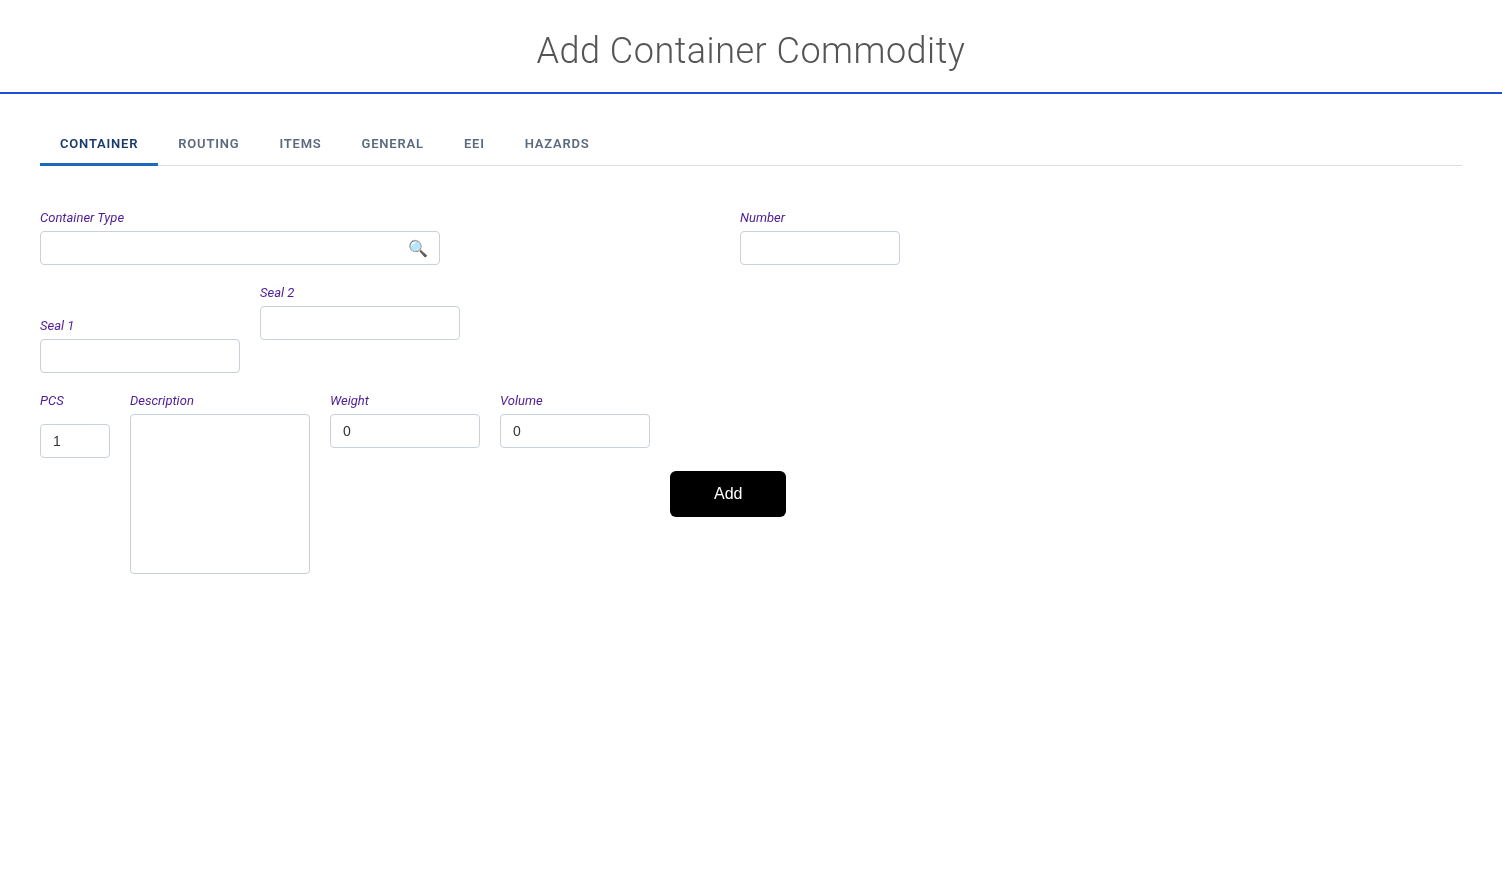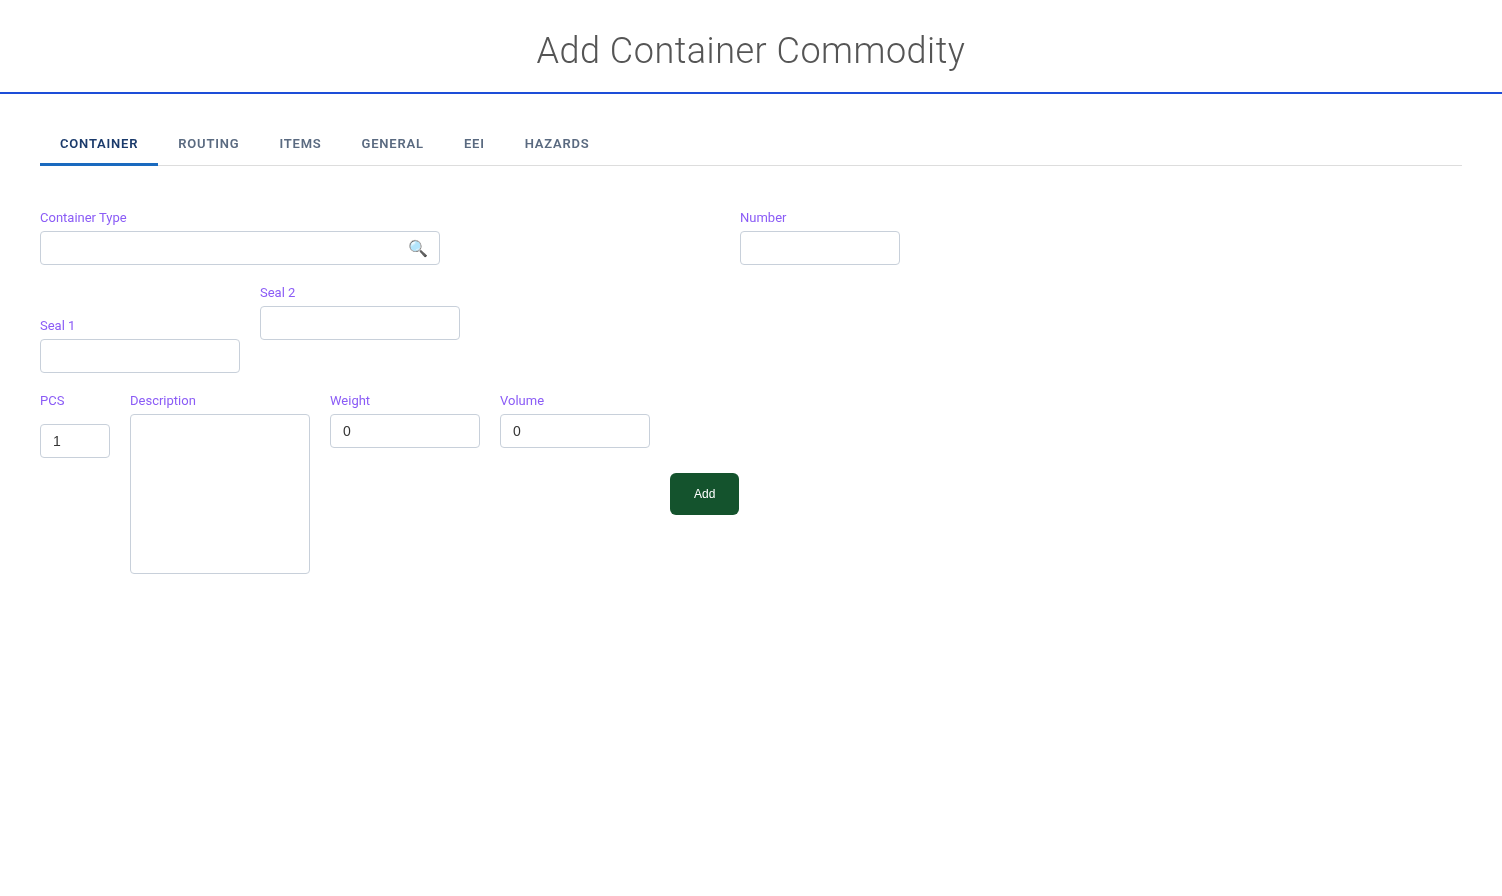--- a/index.html
+++ b/index.html
@@ -69,22 +69,23 @@
     }
 
     .form-group {
       display: flex;
       flex-direction: column;
       gap: 6px;
     }
 
     .form-label {
       font-size: 13px;
-      color: #8b5cf6;
+      color: #4c1d95;
       font-weight: 400;
+      font-style: italic;
     }
 
     .form-input {
       border: 1px solid #c8d0da;
       border-radius: 4px;
       padding: 8px 12px;
       font-size: 14px;
       color: #333;
       outline: none;
       background: #fff;
@@ -179,26 +180,26 @@
 
     .volume-group {
       flex: 0 0 150px;
     }
 
     .volume-input {
       width: 150px;
     }
 
     .add-button {
-      background: #14532d;
+      background: #000000;
       color: #fff;
       border: none;
       border-radius: 6px;
-      padding: 14px 24px;
-      font-size: 12px;
+      padding: 14px 44px;
+      font-size: 16px;
       font-weight: 500;
       cursor: pointer;
       align-self: center;
       margin-top: 20px;
     }
   </style>
 </head>
 <body>
 
 <header class="page-header">

